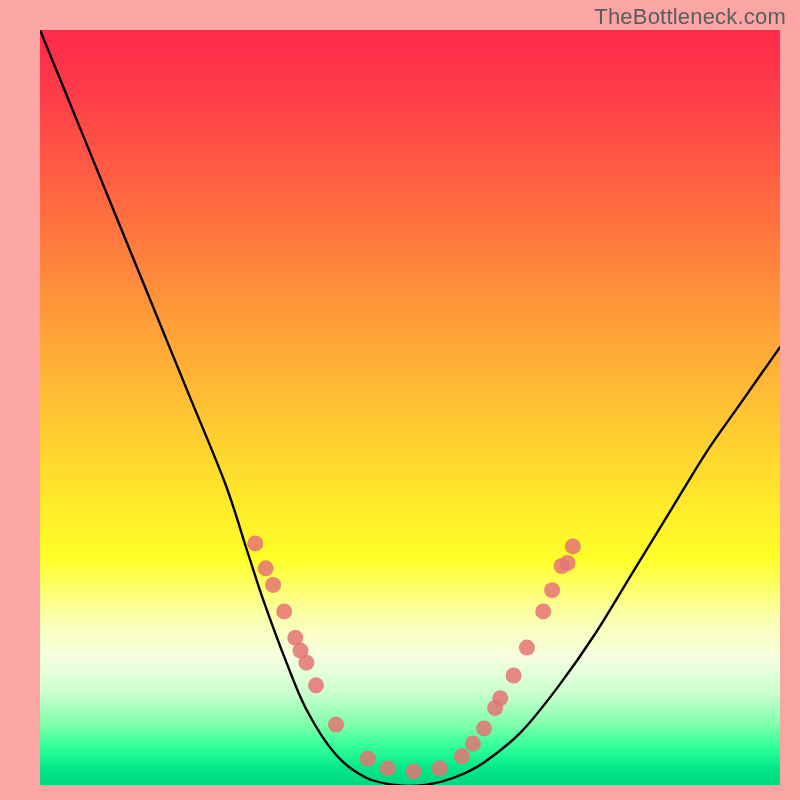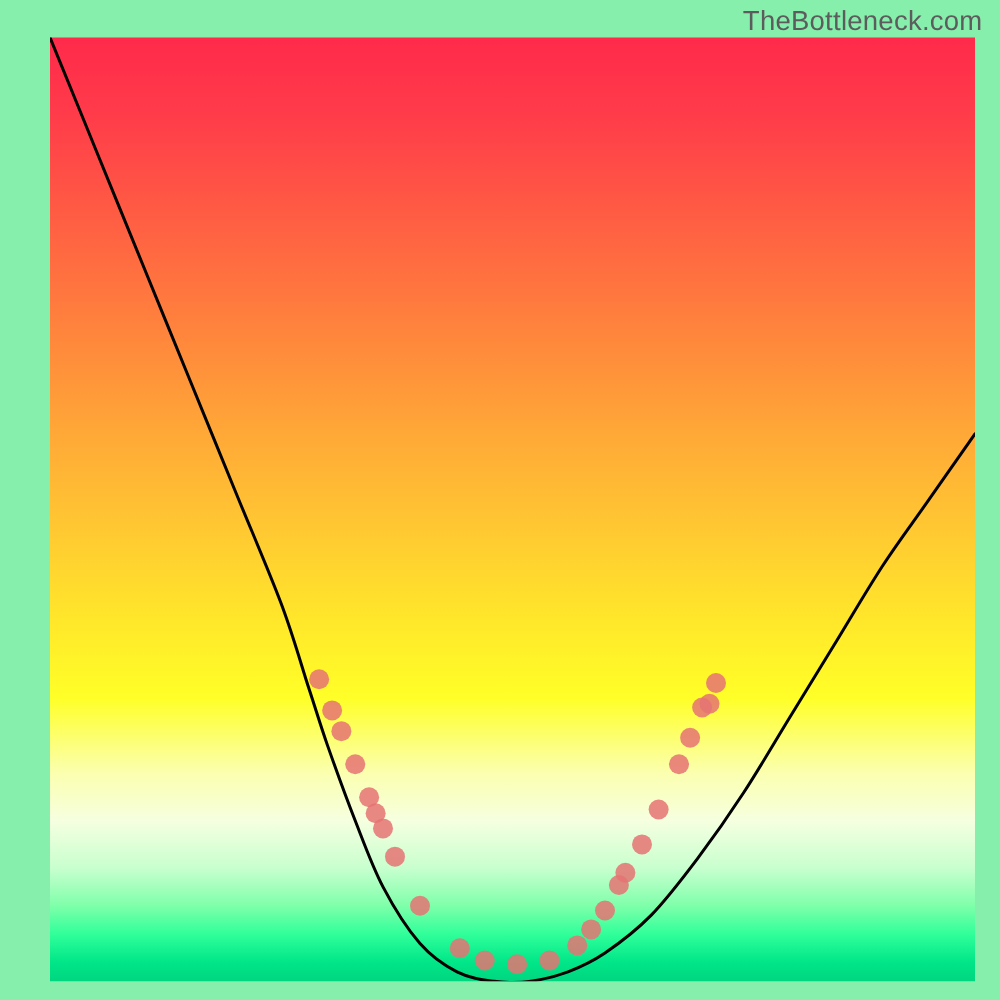--- a/index.html
+++ b/index.html
@@ -9,21 +9,21 @@
     height: 800px;
     background: #000;
     overflow: hidden;
   }
   .frame {
     position: absolute;
     left: 0;
     top: 0;
     width: 800px;
     height: 800px;
-    background: #86efac;
+    background: #fca5a5;
   }
   .plot-area {
     position: absolute;
     left: 40px;
     top: 30px;
     width: 740px;
     height: 755px;
     background: linear-gradient(to bottom,
       #ff2a4a 0%,
       #ff3b4a 8%,

